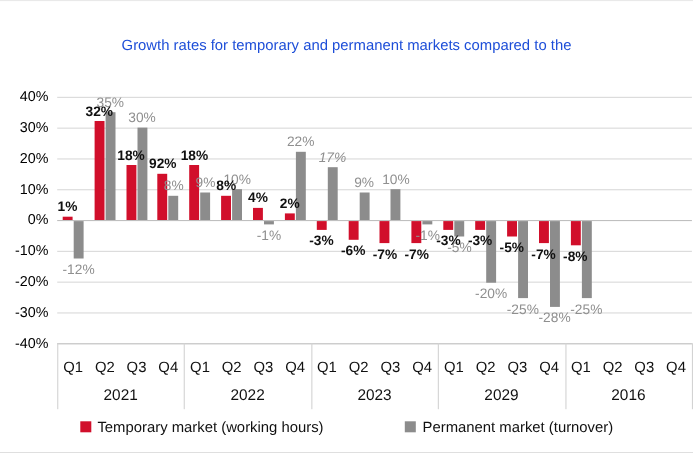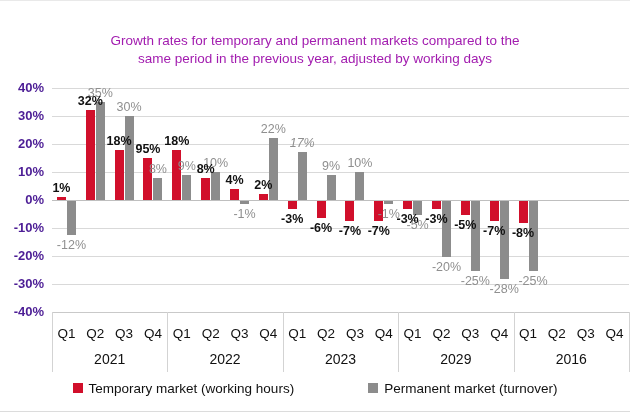--- a/index.html
+++ b/index.html
@@ -15,34 +15,34 @@
     border-top: 1px solid #e9e9e9;
     border-bottom: 1px solid #dcdcdc;
     background: #ffffff;
   }
   .title {
     position: absolute; left: 0; top: 8px; width: 630px;
     text-align: center; font-size: 18px; font-weight: bold; color: #111111;
   }
   .subtitle-line {
     position: absolute; left: 0; width: 630px;
-    text-align: center; font-size: 13.5px; color: #a21caf;
+    text-align: center; font-size: 13.5px; color: #1d4ed8;
   }
   #subtitle1 { top: 32px; }
   #subtitle2 { top: 50px; }
 
   #plot { position: absolute; left: 0; top: 0; width: 630px; height: 412px; }
 
   .gridline {
     position: absolute; height: 1px; background: #d9d9d9;
   }
   .gridline.zero { background: #bfbfbf; }
   .ytick {
     position: absolute; width: 44px; text-align: right;
-    font-size: 13px; color: #4c1d95; line-height: 16px; font-weight: bold;
+    font-size: 13px; color: #000000; line-height: 16px;
   }
   .bar { position: absolute; }
   .dlabel {
     position: absolute; width: 64px; text-align: center;
     font-size: 12.5px; line-height: 15px; white-space: nowrap;
   }
   .dlabel.temp { font-weight: bold; color: #111111; z-index: 5; }
   .dlabel.perm { font-weight: normal; color: #8f8f8f; z-index: 4; }
 
   .axis-hline { position: absolute; height: 1px; background: #c9c9c9; }
@@ -62,21 +62,20 @@
   }
   .legend-entry { display: flex; align-items: center; gap: 6px; }
   .legend-swatch { width: 10px; height: 10px; display: inline-block; }
   .legend-label { font-size: 13.5px; color: #111111; white-space: nowrap; }
 </style>
 </head>
 <body>
 
 <div id="frame">
   <div class="subtitle-line" id="subtitle1">Growth rates for temporary and permanent markets compared to the</div>
-  <div class="subtitle-line" id="subtitle2">same period in the previous year, adjusted by working days</div>
 
   <div id="plot">
       <div class="gridline" style="left: 52px; top: 87px; width: 577px;"></div>
       <div class="ytick" style="left: 0px; top: 79px;">40%</div>
       <div class="gridline" style="left: 52px; top: 115px; width: 577px;"></div>
       <div class="ytick" style="left: 0px; top: 107px;">30%</div>
       <div class="gridline" style="left: 52px; top: 143px; width: 577px;"></div>
       <div class="ytick" style="left: 0px; top: 135px;">20%</div>
       <div class="gridline" style="left: 52px; top: 171px; width: 577px;"></div>
       <div class="ytick" style="left: 0px; top: 163px;">10%</div>
@@ -124,21 +123,21 @@
       <div class="dlabel perm" style="left: 472.175px; top: 281.4px;">-28%</div>
       <div class="bar" style="left: 528.525px; top: 200px; width: 9px; height: 70px; background: rgb(140, 140, 140);"></div>
       <div class="dlabel perm" style="left: 501.025px; top: 273px;">-25%</div>
       <div class="bar" style="left: 56.925px; top: 196.2px; width: 9px; height: 2.8px; background: rgb(209, 15, 43);"></div>
       <div class="dlabel temp" style="left: 29.425px; top: 180.2px;">1%</div>
       <div class="bar" style="left: 85.775px; top: 109.4px; width: 9px; height: 89.6px; background: rgb(209, 15, 43);"></div>
       <div class="dlabel temp" style="left: 58.275px; top: 93.4px;">32%</div>
       <div class="bar" style="left: 114.625px; top: 148.6px; width: 9px; height: 50.4px; background: rgb(209, 15, 43);"></div>
       <div class="dlabel temp" style="left: 87.125px; top: 132.6px;">18%</div>
       <div class="bar" style="left: 143.475px; top: 157px; width: 9px; height: 42px; background: rgb(209, 15, 43);"></div>
-      <div class="dlabel temp" style="left: 115.975px; top: 141px;">95%</div>
+      <div class="dlabel temp" style="left: 115.975px; top: 141px;">92%</div>
       <div class="bar" style="left: 172.325px; top: 148.6px; width: 9px; height: 50.4px; background: rgb(209, 15, 43);"></div>
       <div class="dlabel temp" style="left: 144.825px; top: 132.6px;">18%</div>
       <div class="bar" style="left: 201.175px; top: 176.6px; width: 9px; height: 22.4px; background: rgb(209, 15, 43);"></div>
       <div class="dlabel temp" style="left: 173.675px; top: 160.6px;">8%</div>
       <div class="bar" style="left: 230.025px; top: 187.8px; width: 9px; height: 11.2px; background: rgb(209, 15, 43);"></div>
       <div class="dlabel temp" style="left: 202.525px; top: 171.8px;">4%</div>
       <div class="bar" style="left: 258.875px; top: 193.4px; width: 9px; height: 5.6px; background: rgb(209, 15, 43);"></div>
       <div class="dlabel temp" style="left: 231.375px; top: 177.4px;">2%</div>
       <div class="bar" style="left: 287.725px; top: 200px; width: 9px; height: 8.4px; background: rgb(209, 15, 43);"></div>
       <div class="dlabel temp" style="left: 260.225px; top: 211.4px;">-3%</div>

